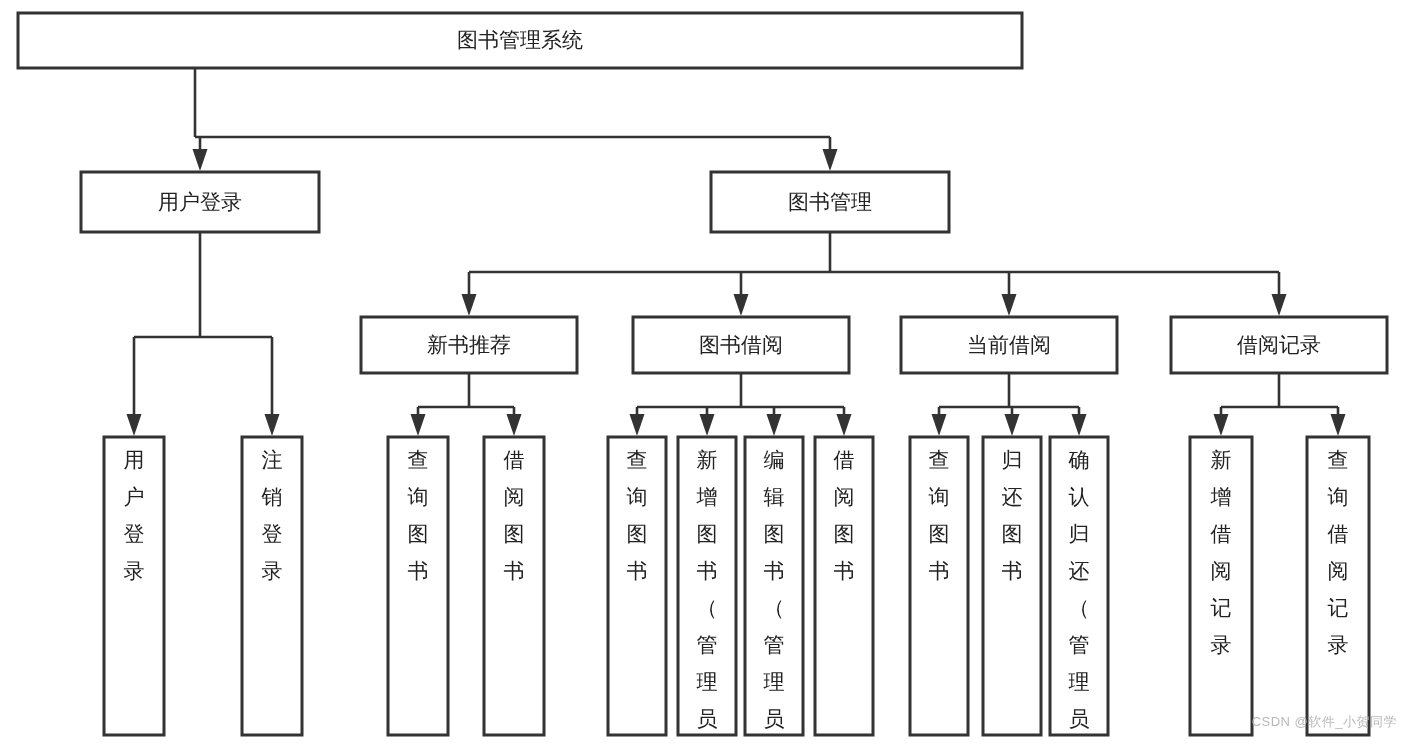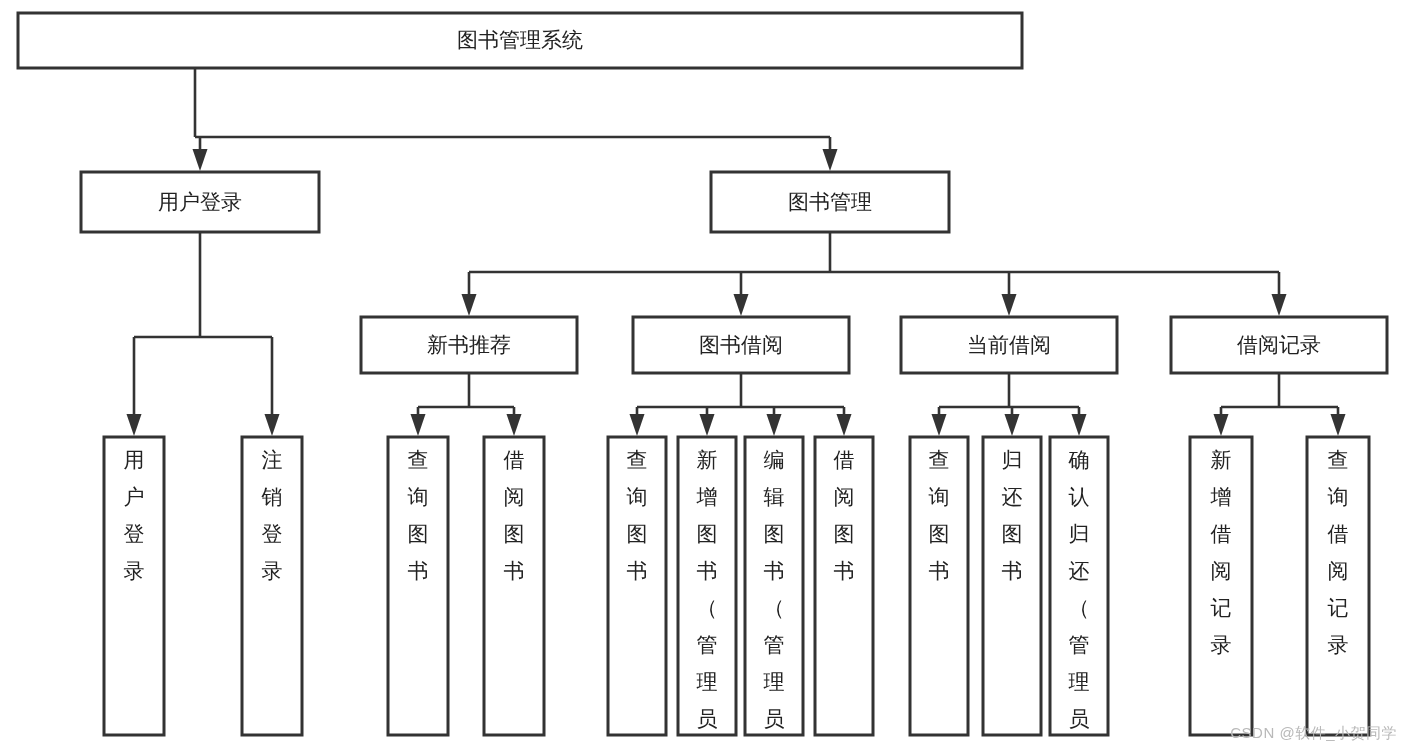--- a/index.html
+++ b/index.html
@@ -49,23 +49,23 @@
     stroke-width: 2.6;
     fill: none;
     stroke-linecap: butt;
   }
   .arrow-head {
     fill: #333333;
   }
   .watermark-text {
     position: absolute;
     right: 8px;
-    bottom: 4px;
+    bottom: 16px;
     color: #b9b9b9;
-    font-size: 15px;
+    font-size: 13px;
     font-family: "Liberation Sans", "DejaVu Sans", sans-serif;
     letter-spacing: 0.5px;
     white-space: nowrap;
     user-select: none;
   }
 </style>
 </head>
 <body>
 
 <div id="diagram-root">

